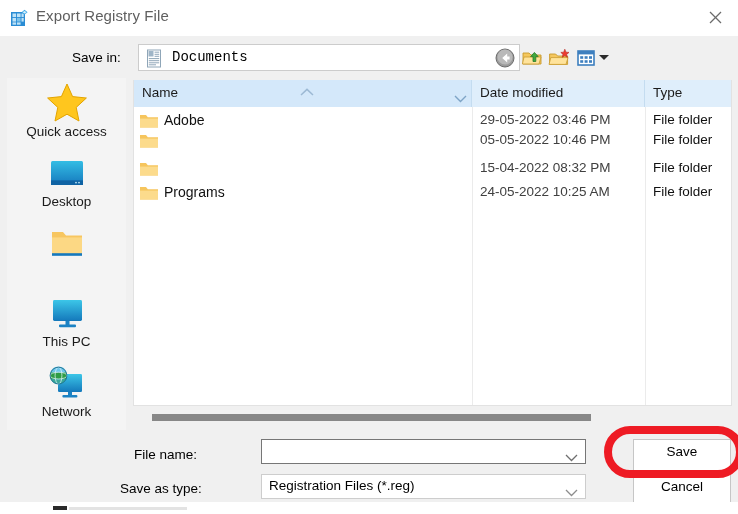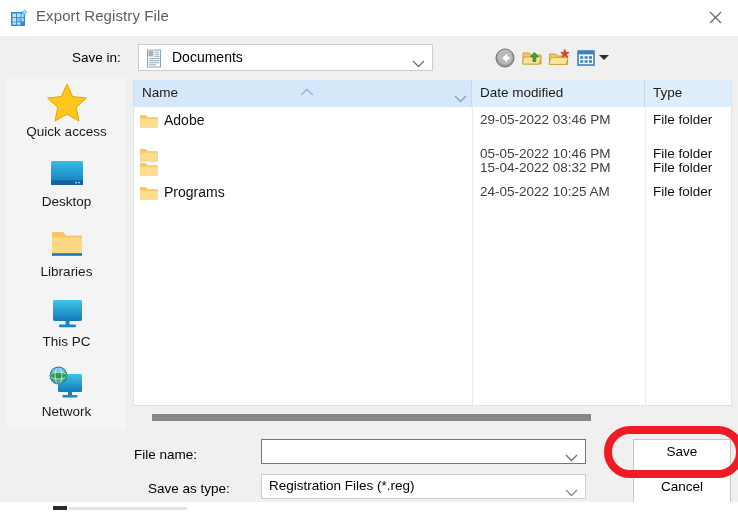--- a/index.html
+++ b/index.html
@@ -55,23 +55,24 @@
   .savein-label {
     position: absolute;
     left: 72px; top: 50px;
     font-size: 13.5px;
     color: #000000;
     white-space: nowrap;
   }
   .savein-combo {
     position: absolute;
     left: 138px; top: 44px;
-    width: 295px; height: 27px;
+    width: 382px; height: 27px;
     background: #ffffff;
     border: 1px solid #cccccc;
+    font-family: Liberation Mono, monospace;
   }
   .savein-combo .doc-icon {
     position: absolute;
     left: 7px; top: 4px;
     width: 17px; height: 19px;
   }
   .savein-combo .combo-text {
     position: absolute;
     left: 33px; top: 4px;
     font-size: 14px;
@@ -238,21 +239,21 @@
   }
 
   
   .form-label {
     position: absolute;
     font-size: 13.5px;
     color: #000000;
     white-space: nowrap;
   }
   .lbl-filename { left: 134px; top: 447px; }
-  .lbl-savetype { left: 148px; top: 481px; }
+  .lbl-savetype { left: 120px; top: 481px; }
 
   .fld {
     position: absolute;
     left: 261px;
     height: 25px;
     width: 325px;
     background: #ffffff;
   }
   .fld-filename { top: 439px; border: 1px solid #767676; }
   .fld-savetype { top: 474px; border: 1px solid #cdcdcd; padding-left: 24px; }
@@ -435,21 +436,20 @@
     </div>
 
     <div class="place" style="top:144px;">
       <div class="pico">
         <svg width="42" height="38" viewBox="0 0 42 38">
           <path d="M6 8 L17 8 L20 11.6 L36 11.6 L36 30.4 L6 30.4 Z" fill="#f7c660"></path>
           <path d="M6 13.4 L36 13.4 L36 30.4 L6 30.4 Z" fill="#fcd884"></path>
           <rect x="6" y="29.2" width="30" height="2.6" fill="#1578bd"></rect>
         </svg>
       </div>
-      <div class="plabel">Libraries</div>
     </div>
 
     <div class="place" style="top:214px;">
       <div class="pico">
         <svg width="42" height="38" viewBox="0 0 42 38">
           <defs>
             <linearGradient id="gmon2" x1="0" y1="0" x2="0" y2="1">
               <stop offset="0%" stop-color="#3cc6e8"></stop>
               <stop offset="100%" stop-color="#1478bb"></stop>
             </linearGradient>
@@ -520,21 +520,21 @@
           <svg width="20" height="16" viewBox="0 0 20 16">
             <path d="M1 2 L7 2 L8.8 4.2 L19 4.2 L19 14.4 L1 14.4 Z" fill="#f6c55d"></path>
             <path d="M1 5.6 L19 5.6 L19 14.4 L1 14.4 Z" fill="#fcdb8c"></path>
           </svg>
         </span>
         <span class="fname">Adobe</span>
         <span class="fdate">29-05-2022 03:46 PM</span>
         <span class="ftype">File folder</span>
       </div>
 
-      <div class="frow" style="top:36px;padding-left:47px;">
+      <div class="frow" style="top:22px;padding-left:47px;">
         <span class="ficon">
           <svg width="20" height="16" viewBox="0 0 20 16">
             <path d="M1 2 L7 2 L8.8 4.2 L19 4.2 L19 14.4 L1 14.4 Z" fill="#f6c55d"></path>
             <path d="M1 5.6 L19 5.6 L19 14.4 L1 14.4 Z" fill="#fcdb8c"></path>
           </svg>
         </span>
         <span class="fname"></span>
         <span class="fdate">05-05-2022 10:46 PM</span>
         <span class="ftype">File folder</span>
       </div>

